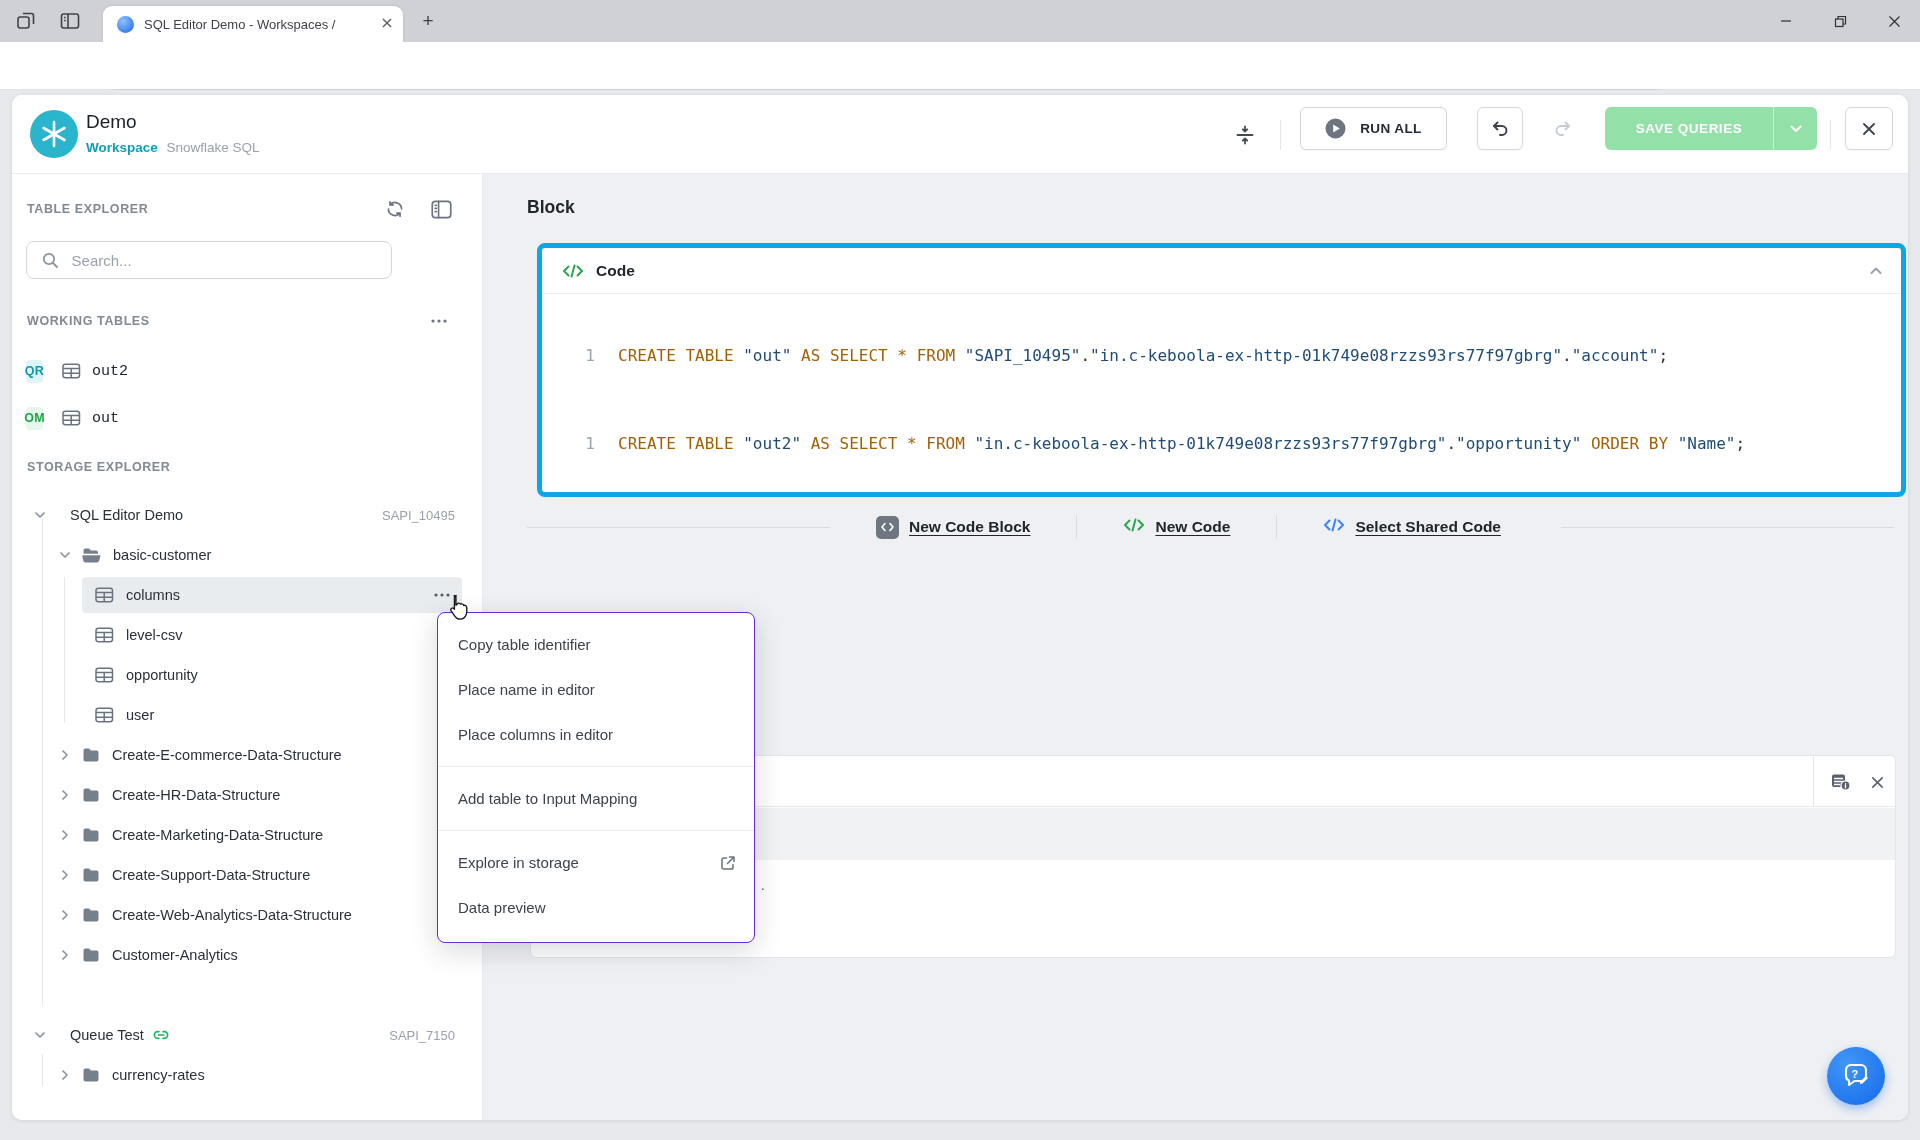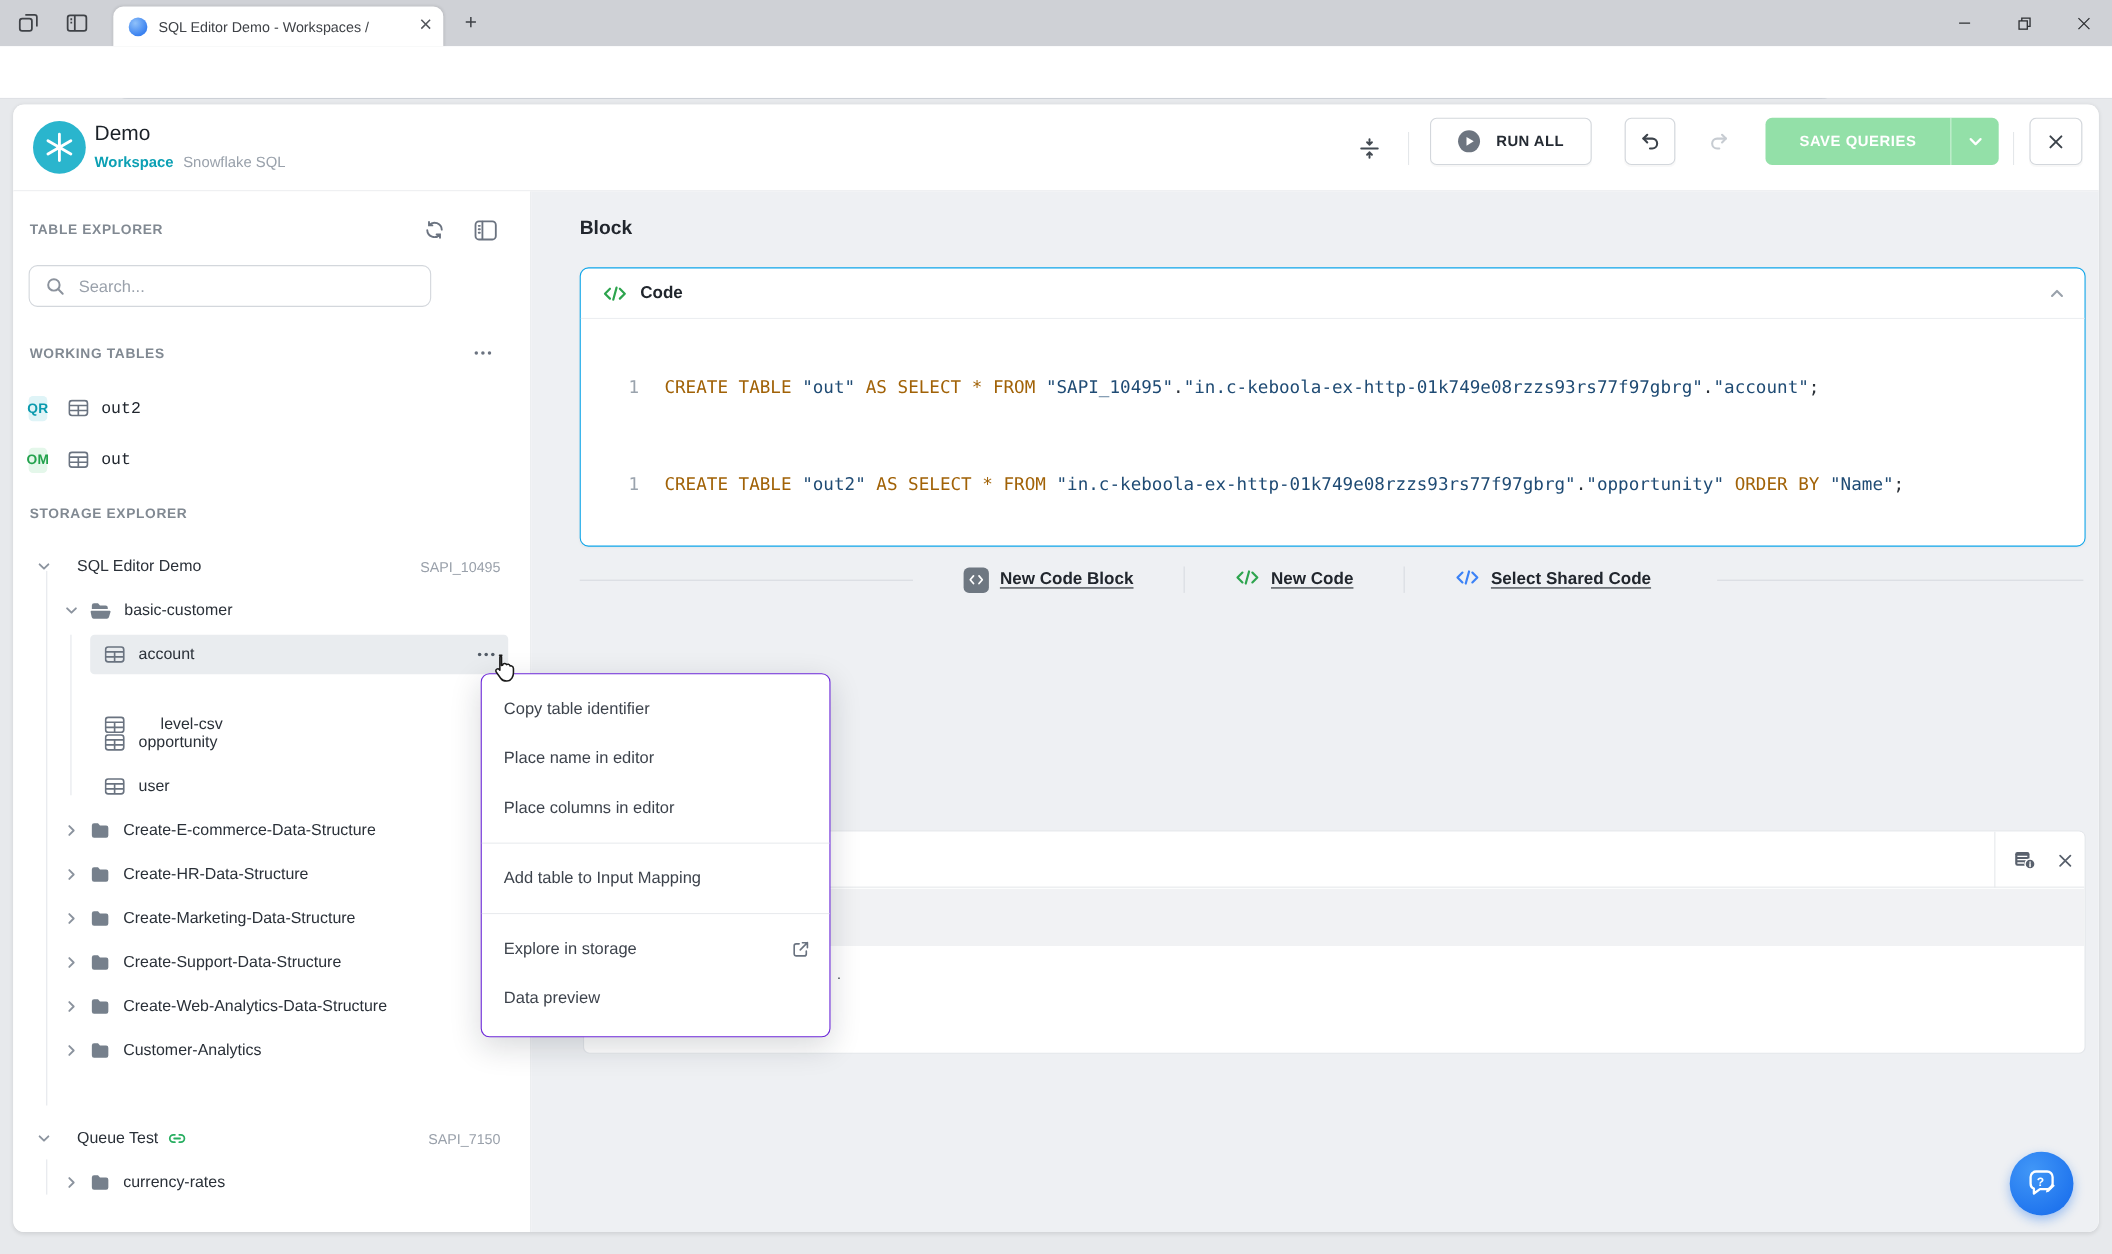--- a/index.html
+++ b/index.html
@@ -73,21 +73,21 @@
   .trow.sel .tbl { margin-left:13px; }
   .tlabel { margin-left:12px; font-size:14.5px; color:#2a3038; white-space:nowrap; }
   .trow.project .tlabel { margin-left:22px; }
   .trow .lnk { margin-left:9px; }
   .ttag { position:absolute; right:12px; font-size:13px; color:#9aa1ab; }
   .row-dots { position:absolute; right:12px; color:#525b66; }
 
   
   #main { position:absolute; left:471px; top:79px; width:1425px; height:946px; background:#eef0f3; }
   #block-title { position:absolute; left:44px; top:23px; font-size:17.5px; font-weight:700; color:#21262d; }
-  #code-card { position:absolute; left:44px; top:69px; width:1369px; height:254px; background:#fff; border:1px solid #0ea5e9; border-radius:8px; box-shadow:0 1px 2px rgba(0,0,0,.03); }
+  #code-card { position:absolute; left:54px; top:69px; width:1369px; height:254px; background:#fff; border:5px solid #0ea5e9; border-radius:8px; box-shadow:0 1px 2px rgba(0,0,0,.03); }
   #code-head { position:absolute; left:0; top:0; right:0; height:46px; border-bottom:1px solid #eceef1; display:flex; align-items:center; }
   #code-head .ic { margin-left:20px; color:#2da44e; display:flex; }
   #code-head-label { margin-left:12px; font-size:15.5px; font-weight:700; color:#21262d; }
   #code-collapse { margin-left:auto; margin-right:16px; color:#99a1ab; display:flex; }
   .code-line { position:absolute; left:0; right:0; height:22px; display:flex; font-family:"DejaVu Sans Mono", monospace; font-size:16px; }
   .code-num { width:53px; text-align:right; color:#9aa3ad; flex:0 0 auto; }
   .code-text { margin-left:23px; white-space:pre; }
   .tk-kw { color:#a16207; } .tk-str { color:#1f4b74; } .tk-pl { color:#2b3138; }
 
   #actions-row { position:absolute; left:44px; top:333px; right:14px; height:40px; display:flex; align-items:center; }
@@ -355,30 +355,30 @@
             </span>
             <span class="tlabel">basic-customer</span>
           </div>
           <div class="trow table sel" style="top: 403px;">
             <span class="ic tbl">
               <svg width="19" height="16" viewBox="0 0 19 16" fill="none" stroke="currentColor" stroke-width="1.5">
                 <rect x="1" y="1.2" width="16.5" height="13.5" rx="2.4"></rect>
                 <path d="M1 5.6h16.5M9.2 5.6v9.1M1 10.2h16.5"></path>
               </svg>
             </span>
-            <span class="tlabel">account</span>
+            <span class="tlabel">columns</span>
             <span class="ic row-dots">
               <svg width="16" height="4" viewBox="0 0 16 4" fill="currentColor">
                 <circle cx="2" cy="2" r="1.6"></circle>
                 <circle cx="8" cy="2" r="1.6"></circle>
                 <circle cx="14" cy="2" r="1.6"></circle>
               </svg>
             </span>
           </div>
-          <div class="trow table" style="top: 467px; gap: 20px;">
+          <div class="trow table" style="top: 443px;">
             <span class="ic tbl">
               <svg width="19" height="16" viewBox="0 0 19 16" fill="none" stroke="currentColor" stroke-width="1.5">
                 <rect x="1" y="1.2" width="16.5" height="13.5" rx="2.4"></rect>
                 <path d="M1 5.6h16.5M9.2 5.6v9.1M1 10.2h16.5"></path>
               </svg>
             </span>
             <span class="tlabel">level-csv</span>
           </div>
           <div class="trow table" style="top: 483px;">
             <span class="ic tbl">

